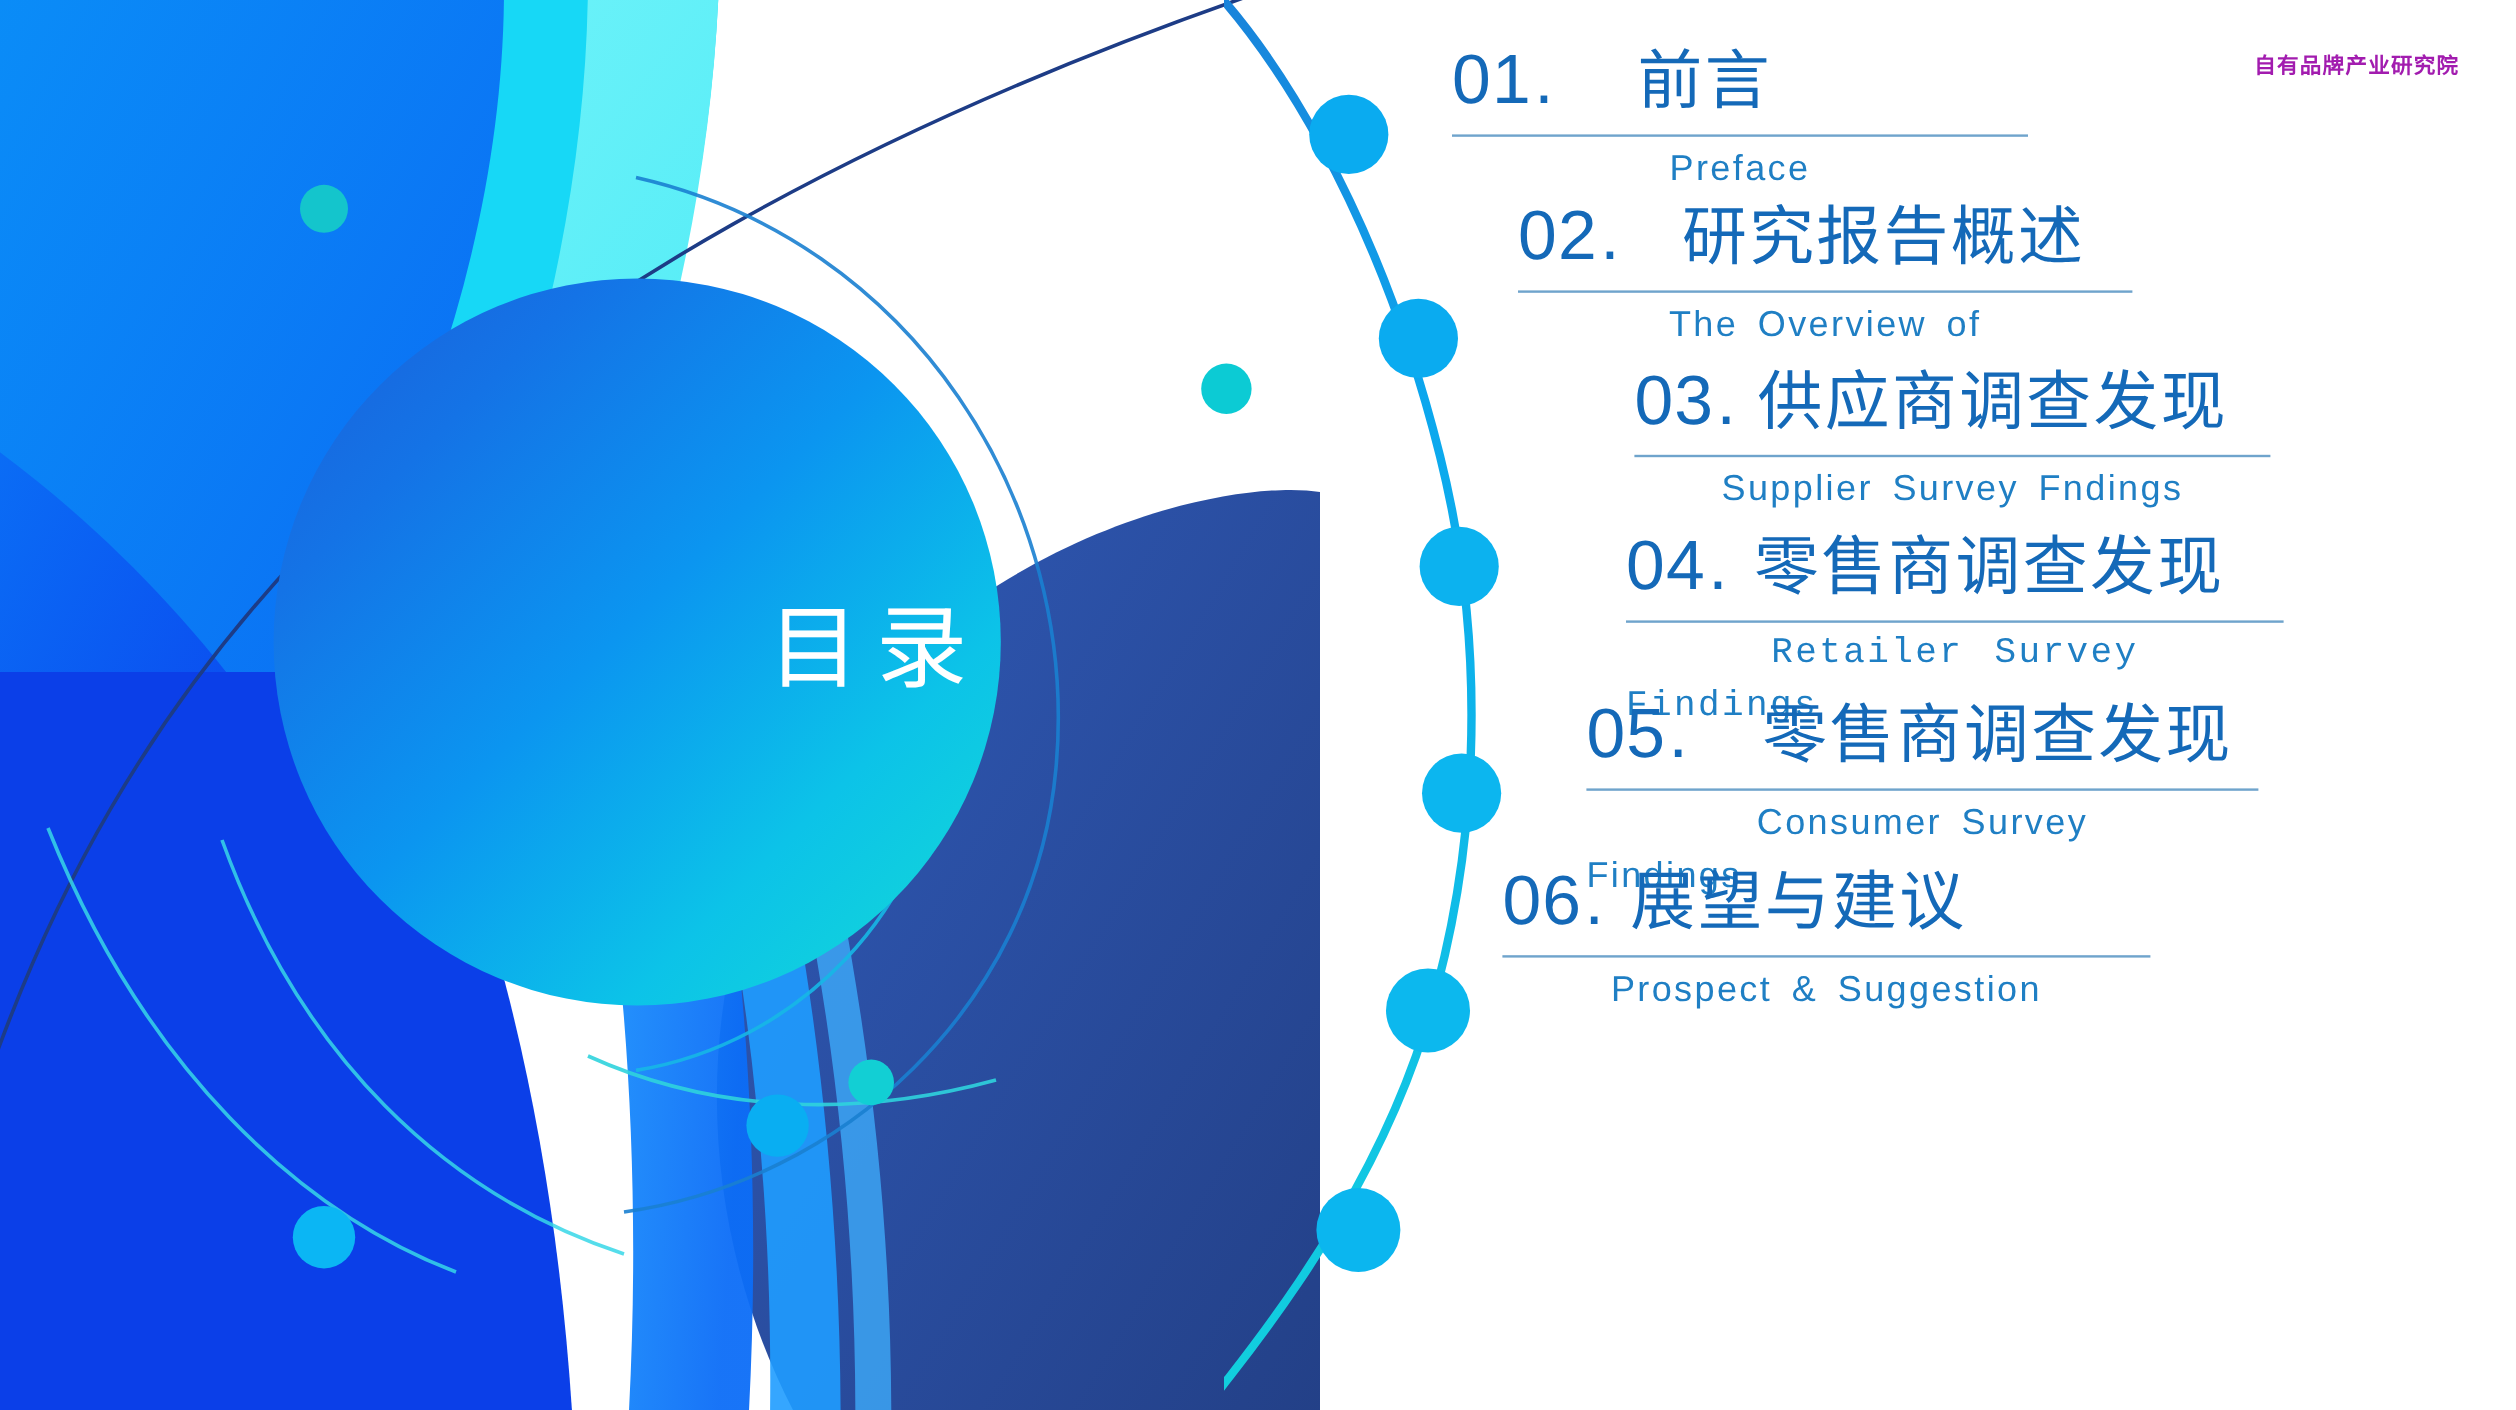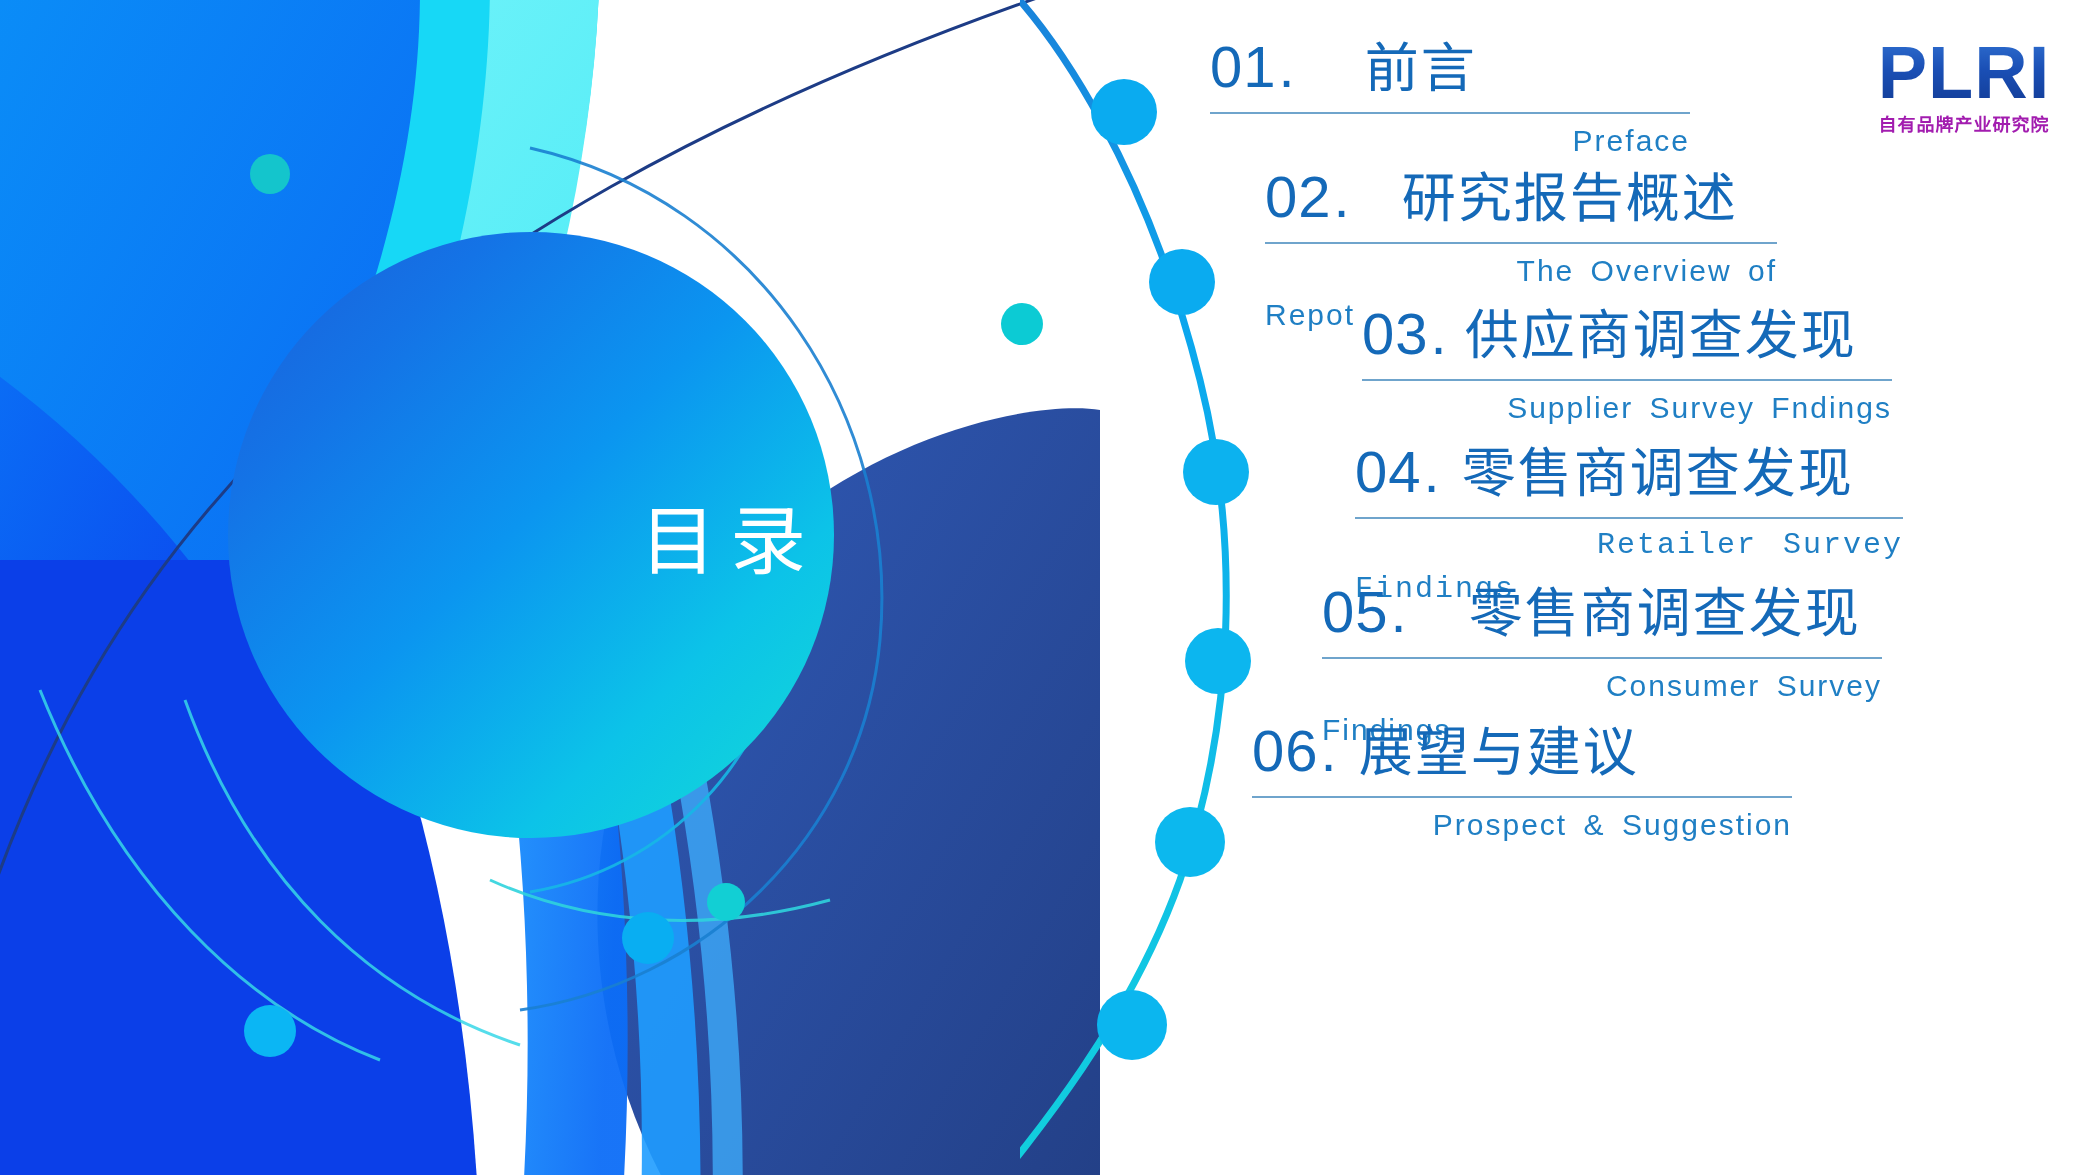--- a/index.html
+++ b/index.html
@@ -109,21 +109,21 @@
   }
   .toc-rule{
     height:2px;
     background:#6fa4cc;
     margin-top:16px;
   }
   .toc-en{
     color:#1f7fc4;
     font-size:30px;
     letter-spacing:2px;
-    text-align:right;
+    text-align:center;
     margin-top:10px;
     line-height:1.12;
     word-spacing:6px;
   }
 
   
   #item-1{ left:60px;  top:38px;  width:480px; }
   #item-1 .toc-cn{ margin-left:70px; }
   #item-1 .toc-rule{ width:480px; }
 
@@ -280,21 +280,20 @@
     </div>
 
     <div class="toc-item" id="item-2">
       <div class="toc-head">
         <span class="toc-num">02</span>
         <span class="toc-dot">.</span>
         <span class="toc-cn">研究报告概述</span>
       </div>
       <div class="toc-rule"></div>
       <div class="toc-en">The Overview of</div>
-      <div class="toc-en toc-en-wrap">Repot</div>
     </div>
 
     <div class="toc-item" id="item-3">
       <div class="toc-head">
         <span class="toc-num">03</span>
         <span class="toc-dot">.</span>
         <span class="toc-cn">供应商调查发现</span>
       </div>
       <div class="toc-rule"></div>
       <div class="toc-en">Supplier Survey Fndings</div>
@@ -328,17 +327,16 @@
         <span class="toc-dot">.</span>
         <span class="toc-cn">展望与建议</span>
       </div>
       <div class="toc-rule"></div>
       <div class="toc-en">Prospect &amp; Suggestion</div>
     </div>
 
   </div>
 
   <div id="logo">
-    <div id="logo-mark">PLRI</div>
     <div id="logo-sub">自有品牌产业研究院</div>
   </div>
 
 </div>
 
 </body></html>

